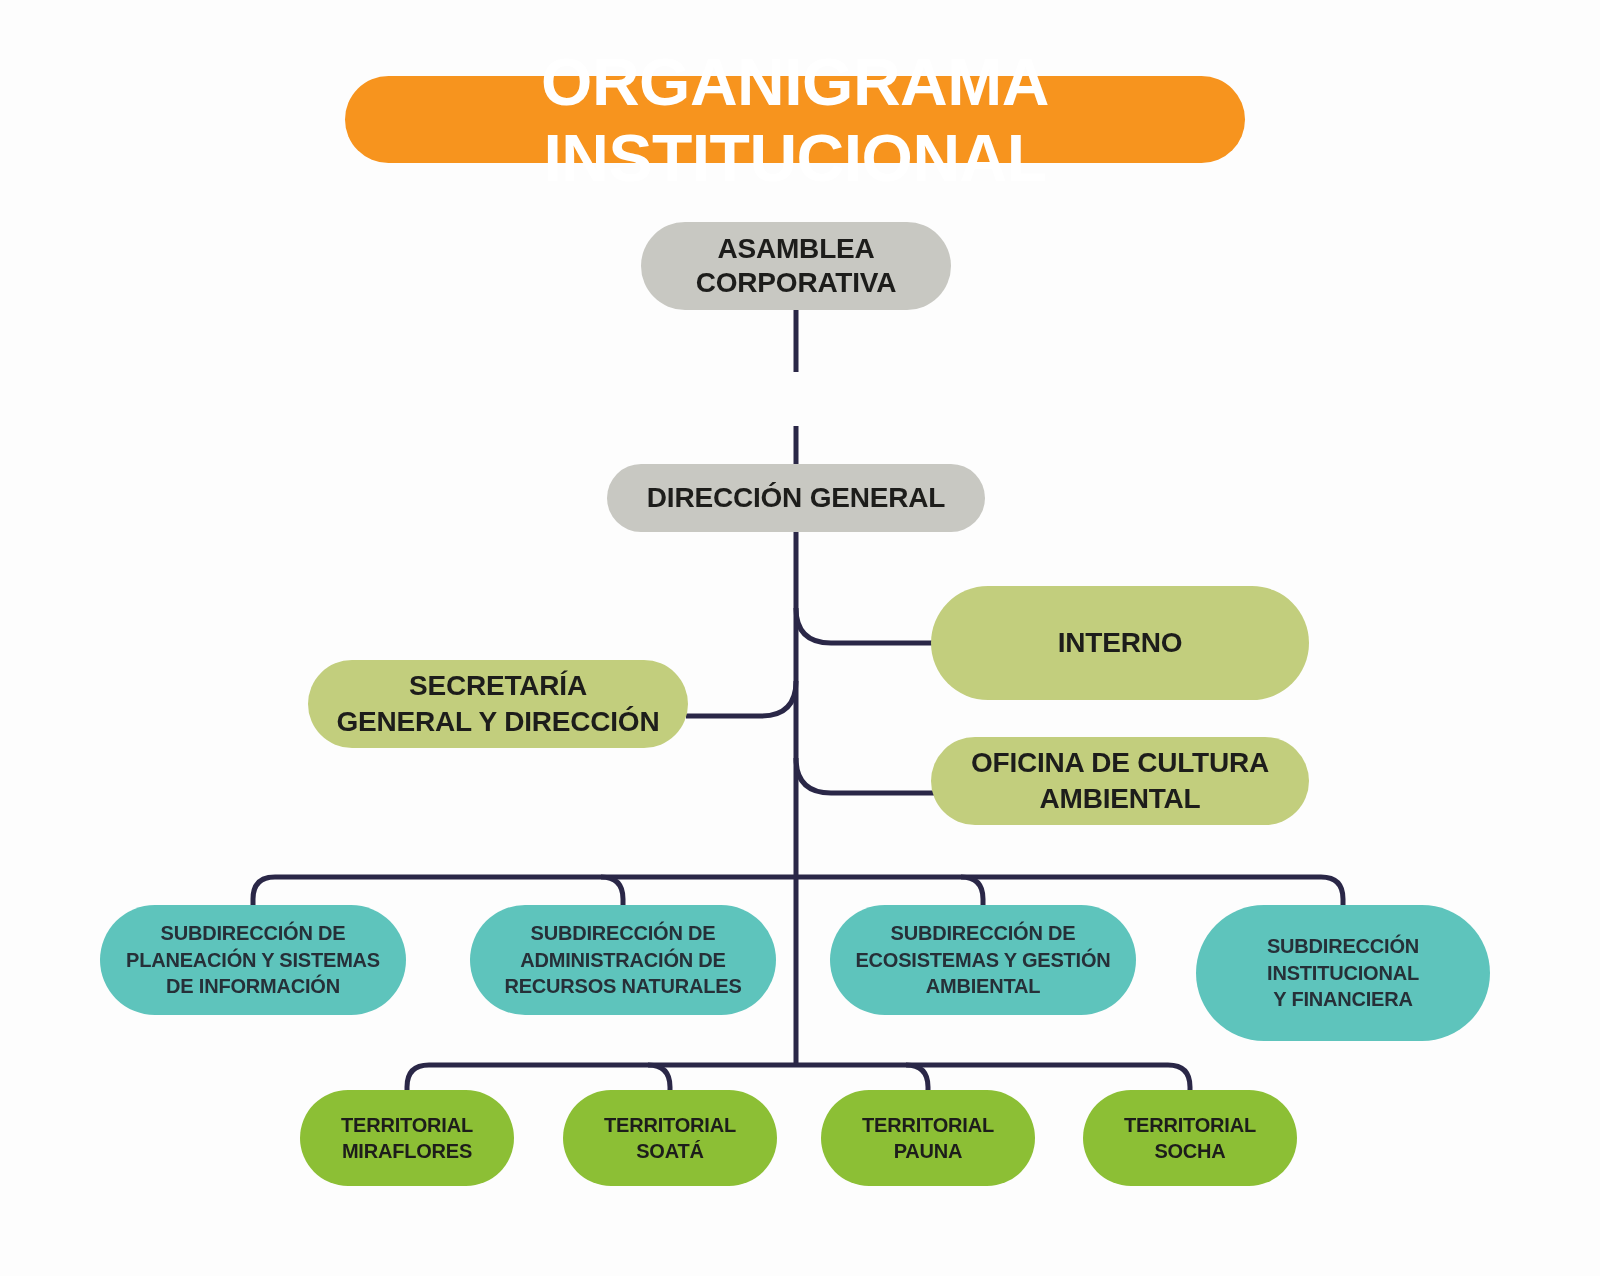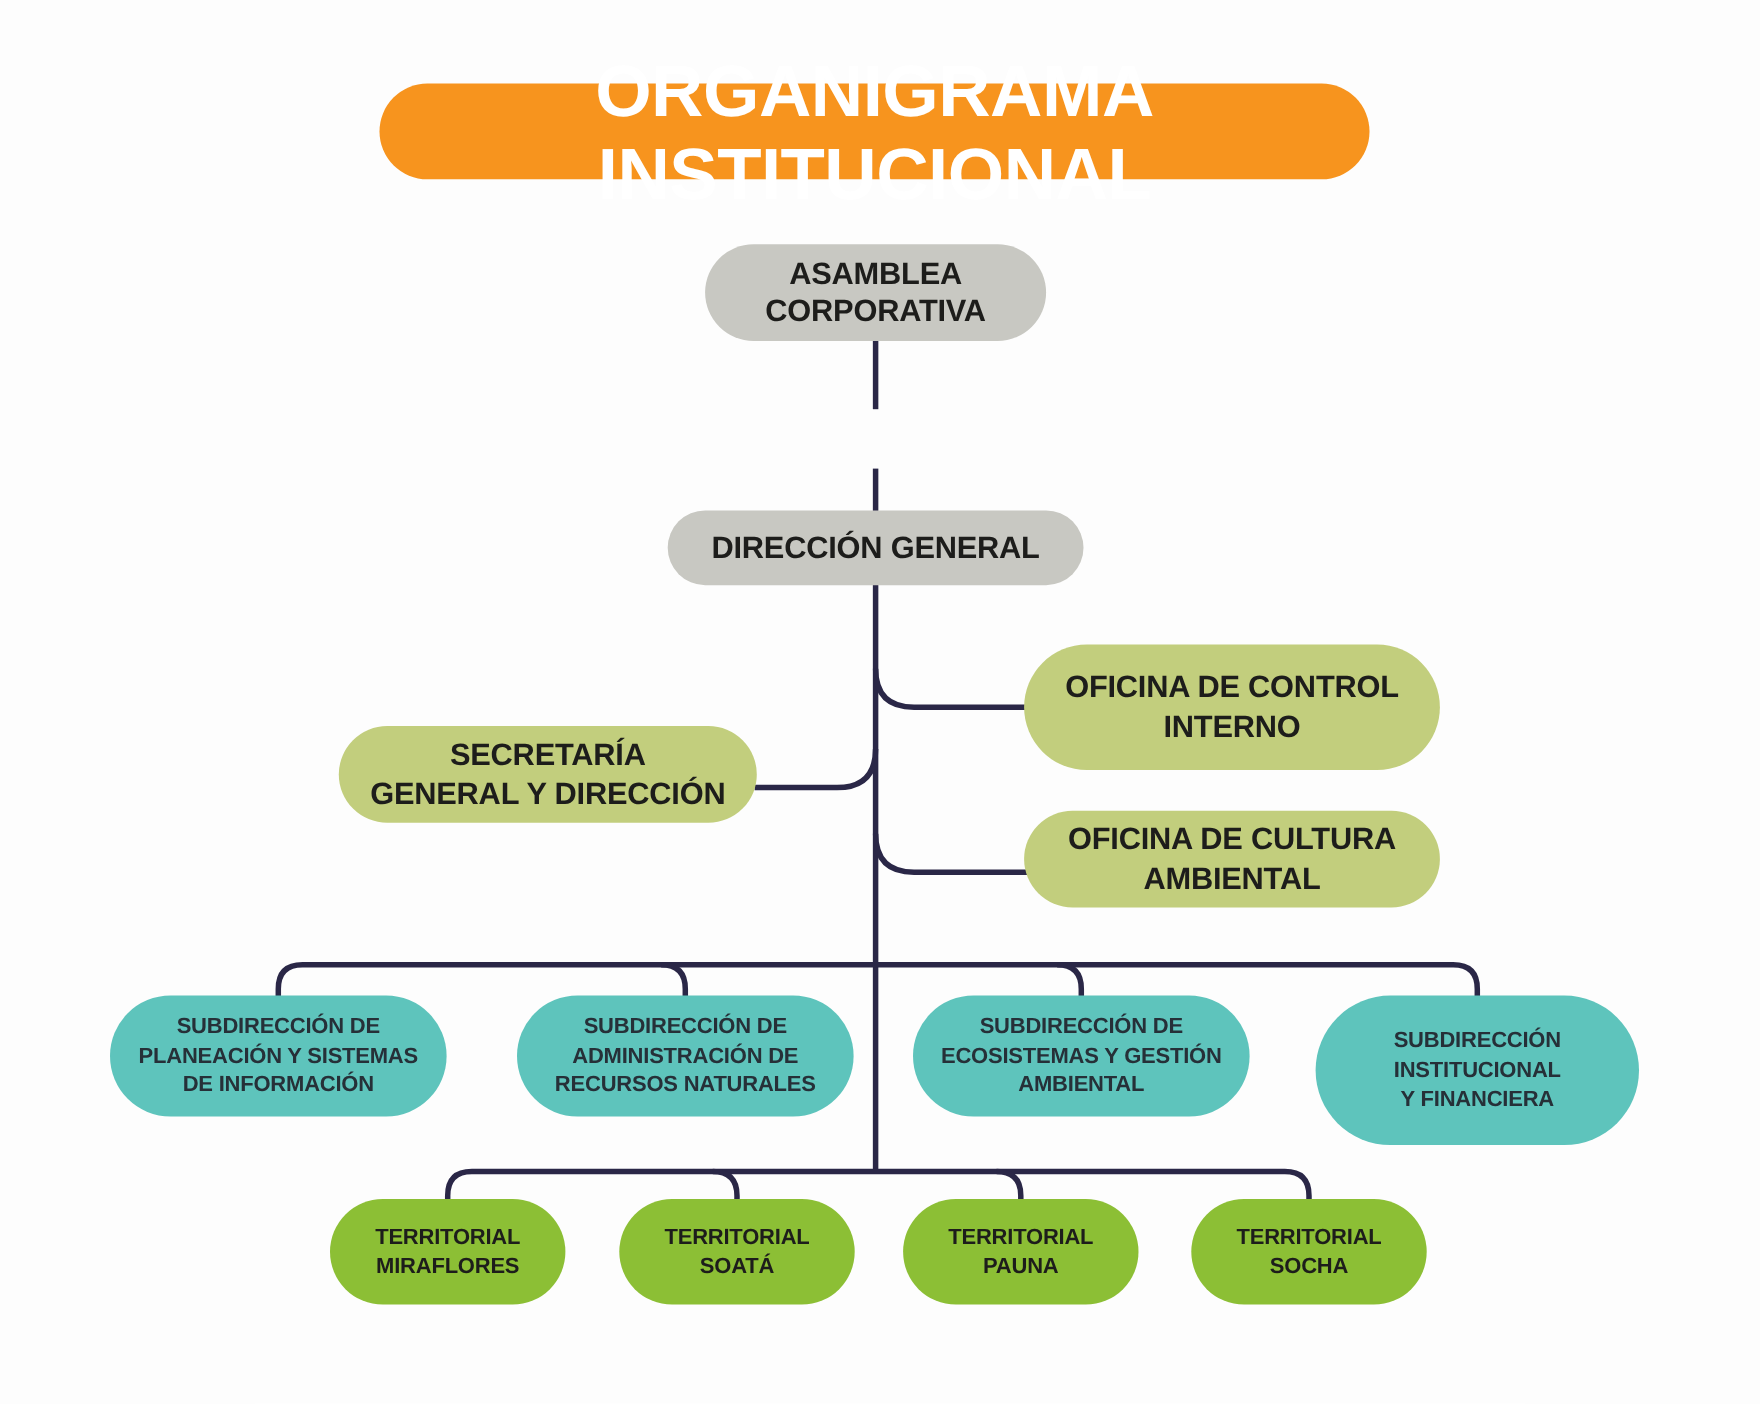--- a/index.html
+++ b/index.html
@@ -62,21 +62,20 @@
   <div class="node gray" style="left:607px; top:464px; width:378px; height:68px;">
     <span>DIRECCIÓN GENERAL</span>
   </div>
 
   <div class="node lime" style="left:308px; top:660px; width:380px; height:88px;">
     <span>SECRETARÍA</span>
     <span>GENERAL Y DIRECCIÓN</span>
   </div>
 
   <div class="node lime" style="left:931px; top:586px; width:378px; height:114px;">
-    <span>OFICINA DE CONTROL</span>
     <span>INTERNO</span>
   </div>
 
   <div class="node lime" style="left:931px; top:737px; width:378px; height:88px;">
     <span>OFICINA DE CULTURA</span>
     <span>AMBIENTAL</span>
   </div>
 
   <div class="node teal" style="left:100px; top:905px; width:306px; height:110px;">
     <span>SUBDIRECCIÓN DE</span>

